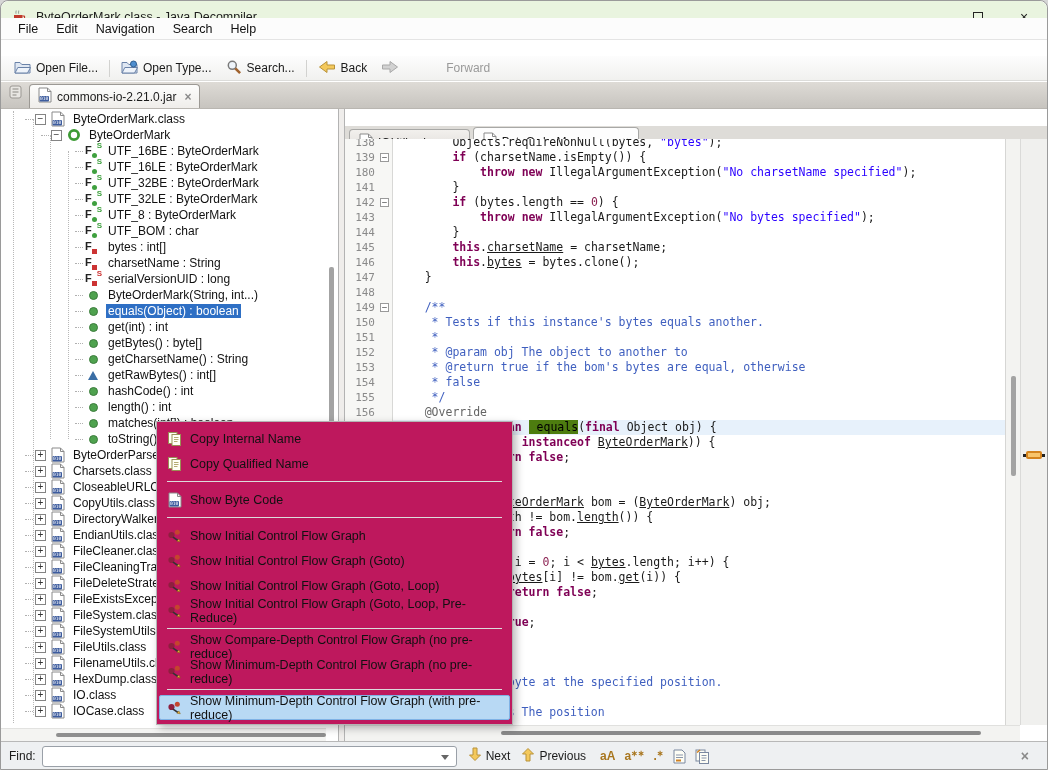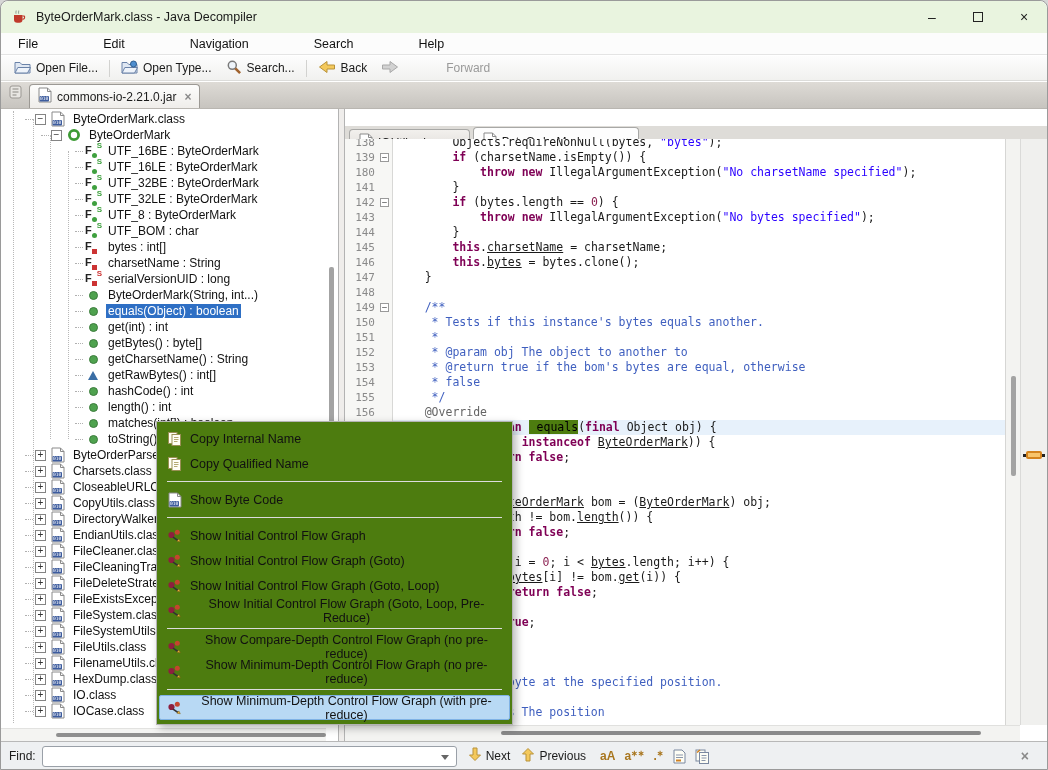--- a/index.html
+++ b/index.html
@@ -7,21 +7,21 @@
   #window { position:relative; width:1048px; height:770px; background:#fff; border:1px solid #9a9a9a; border-radius:8px 8px 0 0; overflow:hidden; }
 
   
   .titlebar { position:absolute; left:0; top:0; right:0; height:32px; background:#e9f4df; border-radius:8px 8px 0 0; display:flex; align-items:center; padding-left:10px; font-size:12.5px; color:#1a1a1a; }
   .titlebar .ticon { margin-right:8px; display:flex; }
   .wctrl { position:absolute; right:0; top:0; height:32px; display:flex; }
   .wbtn { width:46px; height:32px; display:flex; align-items:center; justify-content:center; color:#222; font-size:14px; }
   .wbtn .sq { width:10px; height:10px; border:1.2px solid #222; }
 
   
-  .menubar { position:absolute; left:0; top:32px; right:0; height:22px; background:#fcfcfc; border-bottom:1px solid #e4e4e4; display:flex; align-items:center; padding-left:8px; font-size:12.5px;gap:47px; }
+  .menubar { position:absolute; left:0; top:17px; right:0; height:22px; background:#fcfcfc; border-bottom:1px solid #e4e4e4; display:flex; align-items:center; padding-left:8px; font-size:12.5px; }
   .menubar .mi { padding:2px 9px; color:#111; }
 
   
   .toolbar { position:absolute; left:0; top:55px; right:0; height:25px; background:linear-gradient(#fdfdfd,#f1f1ef); border-bottom:1px solid #dcdcda; display:flex; align-items:center; padding-left:6px; font-size:12px; }
   .tbtn { display:flex; align-items:center; gap:5px; padding:2px 7px; color:#1a1a1a; }
   .tbtn.dis { color:#9a9a9a;gap:47px; }
   .tsep { width:1px; height:17px; background:#d2d2d0; margin:0 4px; }
 
   
   .jarbar { position:absolute; left:0; top:81px; right:0; height:27px; background:linear-gradient(#dedbd6,#c7c4bf); border-bottom:1px solid #b9b6b1; display:flex; align-items:flex-end; }
@@ -81,21 +81,21 @@
   .code-vtrack { position:absolute; right:27px; top:0; bottom:16px; width:15px; background:#f3f3f1; border-left:1px solid #d6d6d4; }
   .code-vthumb { position:absolute; left:5px; top:237px; width:5px; height:100px; background:#a3a3a3; border-radius:2px; }
   .ruler { position:absolute; right:0; top:0; bottom:16px; width:27px; background:#f0f0ee; border-left:1px solid #dadad8; }
   .occ-marker { position:absolute; left:5px; top:312px; width:16px; height:8px; background:#f8c46a; border:2px solid #d4831d; border-radius:2px; }
   .occ-marker:before, .occ-marker:after { content:""; position:absolute; top:1px; width:3px; height:3px; background:#222; }
   .occ-marker:before { left:-5px; } .occ-marker:after { right:-5px; }
   .code-htrack { position:absolute; left:0; right:27px; bottom:0; height:16px; background:#f3f3f1; border-top:1px solid #e0e0de; }
   .code-hthumb { position:absolute; left:156px; bottom:6px; width:480px; height:4px; background:#8a8a8a; border-radius:2px; }
 
   
-  .ctxmenu { position:absolute; left:155px; top:312px; width:357px; background:#4d7c0f; border:1px solid #b4b4b4; box-shadow:3px 3px 8px rgba(0,0,0,.28); padding:4px 2px; font-size:12.5px; z-index:50;text-align:center; }
+  .ctxmenu { position:absolute; left:155px; top:312px; width:357px; background:#be185d; border:1px solid #b4b4b4; box-shadow:3px 3px 8px rgba(0,0,0,.28); padding:4px 2px; font-size:12.5px; z-index:50; }
   .cmi { display:flex; align-items:center; height:25px; padding:0 6px; color:#111; border:1px solid transparent; }
   .cmi .ci { width:18px; height:16px; display:flex; align-items:center; justify-content:center; margin-right:6px; flex:none; }
   .cmi.hl { background:#b8d9f4; border:1px solid #7fb2e5; border-radius:2px; }
   .csep { height:1px; background:#dcdcdc; margin:5px 8px; }
 
   
   .findbar { position:absolute; left:0; top:740px; right:0; height:29px; background:#eef0f2; border-top:1px solid #b8b8b8; display:flex; align-items:center; font-size:12px; color:#1a1a1a; }
   .findbar .flabel { margin:0 6px 0 8px; }
   .fcombo { position:relative; width:415px; height:21px; background:#fff; border:1px solid #9aa0a8; border-radius:3px; }
   .fcombo .chev { position:absolute; right:7px; top:8px; width:0; height:0; border-left:4px solid transparent; border-right:4px solid transparent; border-top:5px solid #666; }

